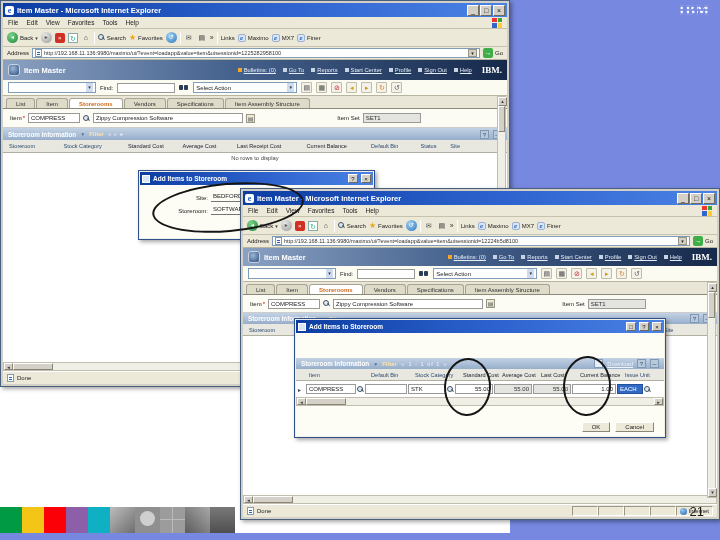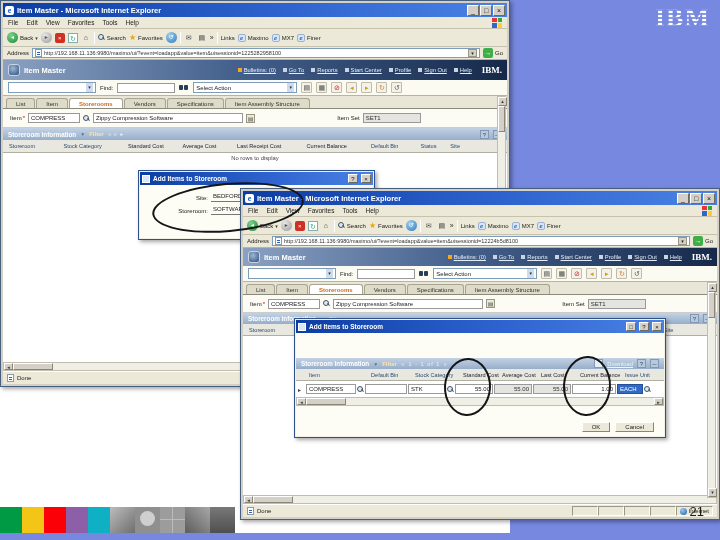--- a/index.html
+++ b/index.html
@@ -1,20 +1,20 @@
 <!DOCTYPE html>
 <html><head>
 <meta charset="utf-8">
 <style>
   * { box-sizing: border-box; margin: 0; padding: 0; }
   body { font-family: "Liberation Sans", sans-serif; }
   .slide { position: relative; width: 720px; height: 540px; background: #7688e0; overflow: hidden; }
   .panel { position: absolute; left: 0; top: 0; width: 510px; height: 533px; background: #ffffff; }
   .ibm-logo { position: absolute; right: 10px; top: 3px; color: #fff; font-family: "Liberation Serif", serif;
-              font-weight: bold; font-size: 26px; letter-spacing: 1px; z-index: 2;
+              font-weight: bold; font-size: 14px; letter-spacing: 1px; z-index: 2;
               background: repeating-linear-gradient(180deg,#ffffff 0 2px, rgba(255,255,255,.15) 2px 4px);
               -webkit-background-clip: text; background-clip: text; -webkit-text-fill-color: transparent; }
   .pagenum { position: absolute; right: 16px; top: 504px; font-size: 13px; color: #1c1c1c; z-index: 60; }
 
   
   .win { position: absolute; background: #d4d0c8; border: 1px solid #46607e; padding: 2px;
          display: flex; flex-direction: column; box-shadow: 2px 2px 4px rgba(0,0,0,.35); }
   #win1 { left: 0; top: 0; width: 510px; height: 387px; z-index: 1; }
   #win2 { left: 240px; top: 188px; width: 480px; height: 332px; z-index: 3; }
 

